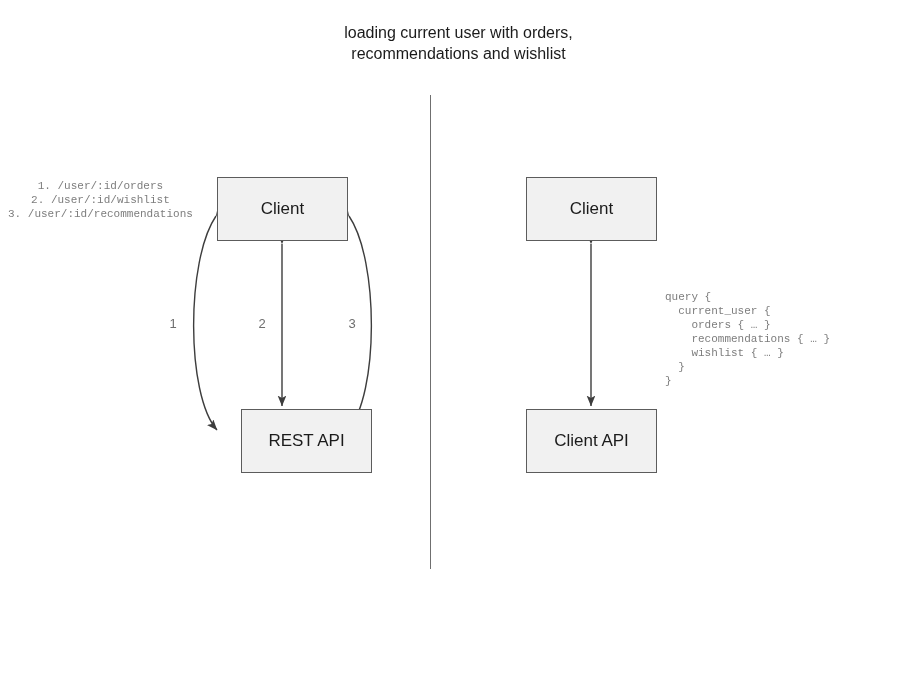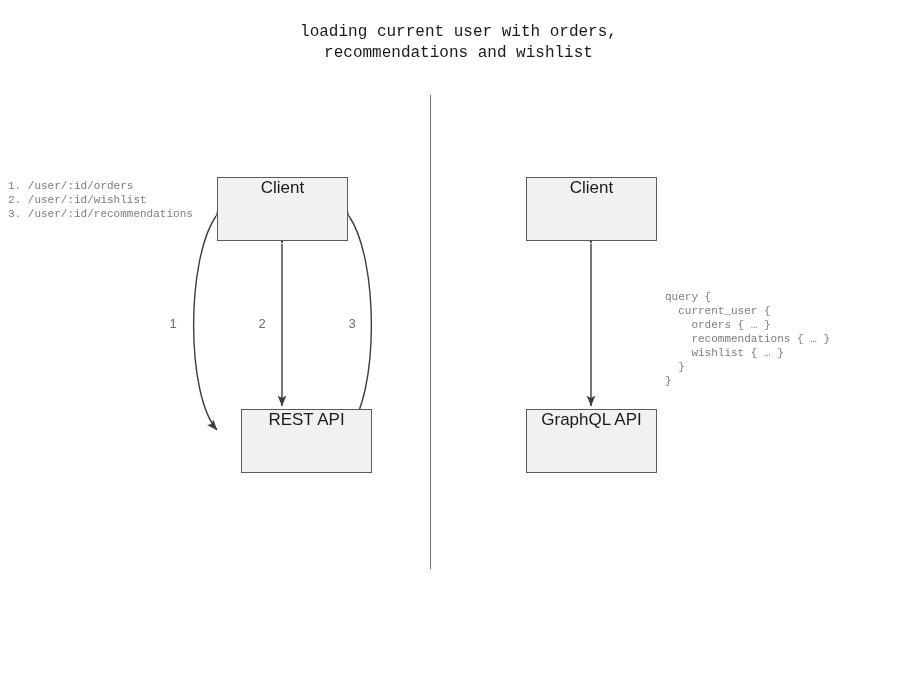--- a/index.html
+++ b/index.html
@@ -16,21 +16,21 @@
     font-family: "Liberation Sans", sans-serif;
   }
 
   
   #diagram-title {
     position: absolute;
     left: 0;
     top: 22px;
     width: 917px;
     text-align: center;
-    font-family: Liberation Mono, monospace;
+    font-family: Liberation Sans, sans-serif;
     font-size: 16px;
     line-height: 21px;
     color: #1b1b1b;
     white-space: pre-line;
   }
 
   
   #divider {
     position: absolute;
     left: 430px;
@@ -40,20 +40,21 @@
     background: #6f6f6f;
   }
 
   
   .node-box {
     position: absolute;
     box-sizing: border-box;
     background: #f1f1f1;
     border: 1px solid #5c5c5c;
     display: flex;
+    align-items: center;
     justify-content: center;
     font-family: "Liberation Sans", sans-serif;
     font-size: 17px;
     color: #1b1b1b;
   }
   #box-rest-client   { left: 217px; top: 177px; width: 131px; height: 64px; }
   #box-rest-api      { left: 217px; top: 409px; width: 131px; height: 64px; margin-left: 24px; }
   #box-gql-client    { left: 526px; top: 177px; width: 131px; height: 64px; }
   #box-gql-api       { left: 526px; top: 409px; width: 131px; height: 64px; }
 
@@ -87,21 +88,21 @@
 
   
   .code-block {
     position: absolute;
     font-family: "Liberation Mono", "DejaVu Sans Mono", monospace;
     font-size: 11px;
     line-height: 14px;
     color: #7d7d7d;
     white-space: pre;
   }
-  #rest-endpoint-list { left: 8px;   top: 179px; }
+  #rest-endpoint-list { left: 8px;   top: 179px; text-align: center; }
   #graphql-query      { left: 665px; top: 290px; }
 </style>
 </head>
 <body>
 
 <div id="canvas">
 
   <div id="diagram-title">loading current user with orders,
 recommendations and wishlist</div>
 
@@ -129,21 +130,21 @@
 
   <div class="node-box" id="box-rest-api">
     <span>REST API</span>
   </div>
 
   <div class="node-box" id="box-gql-client">
     <span>Client</span>
   </div>
 
   <div class="node-box" id="box-gql-api">
-    <span>GraphQL API</span>
+    <span>Client API</span>
   </div>
 
   <div class="edge-num" id="edge-num-1">1</div>
   <div class="edge-num" id="edge-num-2">2</div>
   <div class="edge-num" id="edge-num-3">3</div>
 
   <div class="code-block" id="rest-endpoint-list">1. /user/:id/orders
 2. /user/:id/wishlist
 3. /user/:id/recommendations</div>
 

